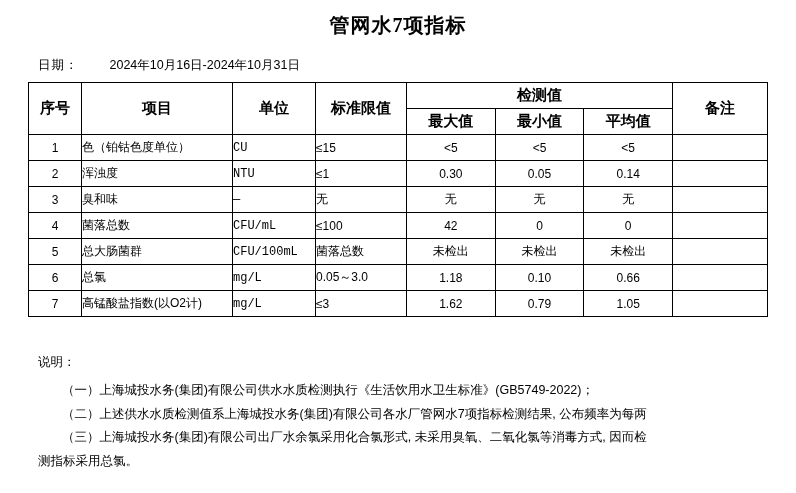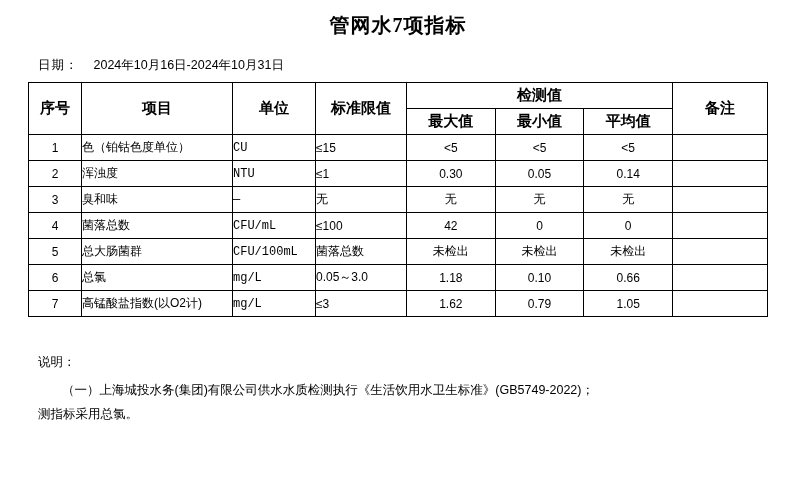--- a/index.html
+++ b/index.html
@@ -28,20 +28,21 @@
     margin-top: 12px;
     margin-bottom: 17px;
     font-family: "Liberation Serif", serif;
   }
   .date-line {
     margin-top: 18px;
     margin-left: 38px;
     font-size: 12.5px;
     display: flex;
     align-items: baseline;
+    gap: 16px;
   }
   .date-label {
     letter-spacing: 1px;
   }
   .date-value {
     margin-left: 15px;
   }
   table.report {
     border-collapse: collapse;
     margin-left: 28px;
@@ -185,16 +186,18 @@
         <td class="c-val">0.79</td>
         <td class="c-val">1.05</td>
         <td class="c-note"></td>
       </tr>
     </tbody>
   </table>
 
   <div class="notes">
     <p class="note-title">说明：</p>
     <p class="indent">（一）上海城投水务(集团)有限公司供水水质检测执行《生活饮用水卫生标准》(GB5749-2022)；</p>
+    <p class="indent">（二）上述供水水质检测值系上海城投水务(集团)有限公司各水厂管网水7项指标检测结果, 公布频率为每两</p>
+    <p class="indent">（三）上海城投水务(集团)有限公司出厂水余氯采用化合氯形式, 未采用臭氧、二氧化氯等消毒方式, 因而检</p>
     <p>测指标采用总氯。</p>
   </div>
 
 </div>
 
 </body></html>

